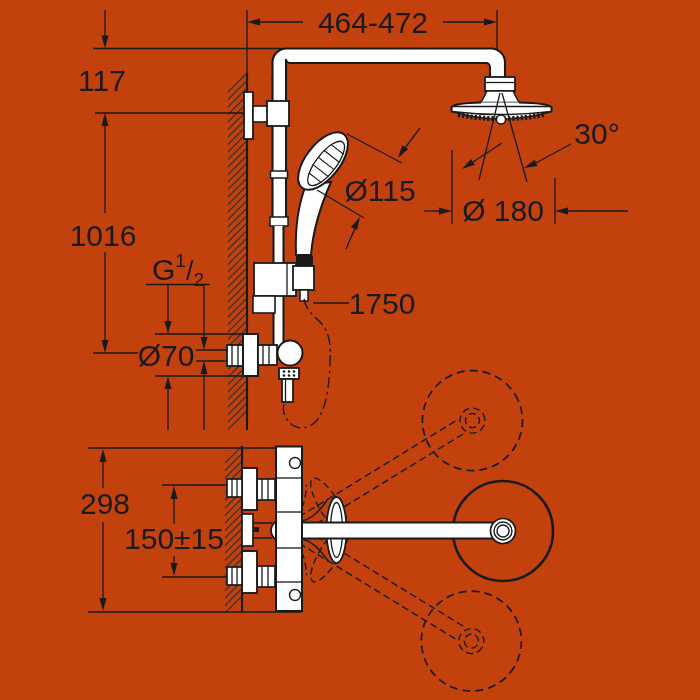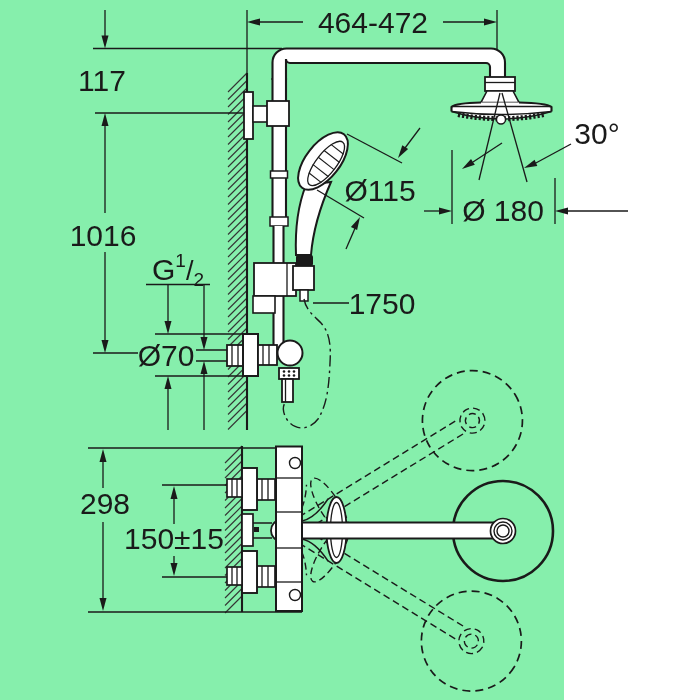--- a/index.html
+++ b/index.html
@@ -1,16 +1,16 @@
 <!DOCTYPE html>
 <html><head>
 <meta charset="utf-8">
 <style>
   html,body{margin:0;padding:0;background:#ffffff;}
-  .stage{width:564px;height:700px;position:relative;background:#86efac;
+  .stage{width:700px;height:700px;position:relative;background:#c2410c;
          font-family:"Liberation Sans", sans-serif;}
   svg{display:block;}
   .ln  {stroke:#1a1a1a;stroke-width:1.3;fill:none;}
   .ln2 {stroke:#1a1a1a;stroke-width:2.1;fill:none;}
   .ln15{stroke:#1a1a1a;stroke-width:1.5;fill:none;}
   .thin{stroke:#1a1a1a;stroke-width:1.1;fill:none;}
   .fw  {fill:#ffffff;}
   .fb  {fill:#1a1a1a;}
   .nofill{fill:none;}
   .arrow{fill:#1a1a1a;stroke:none;}

